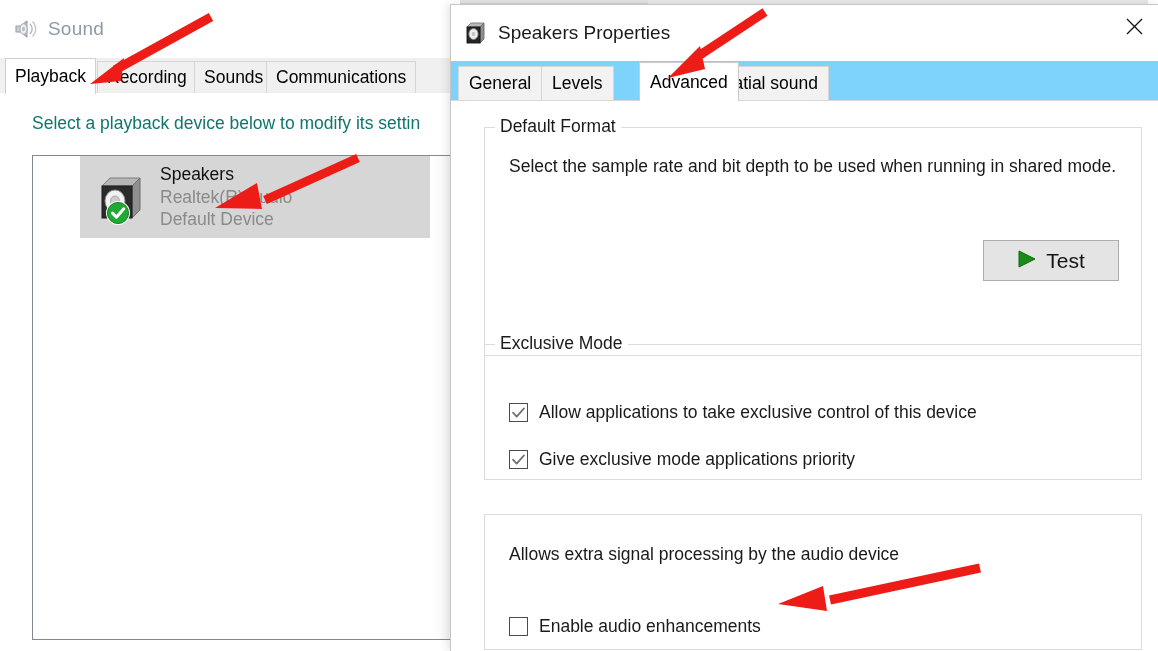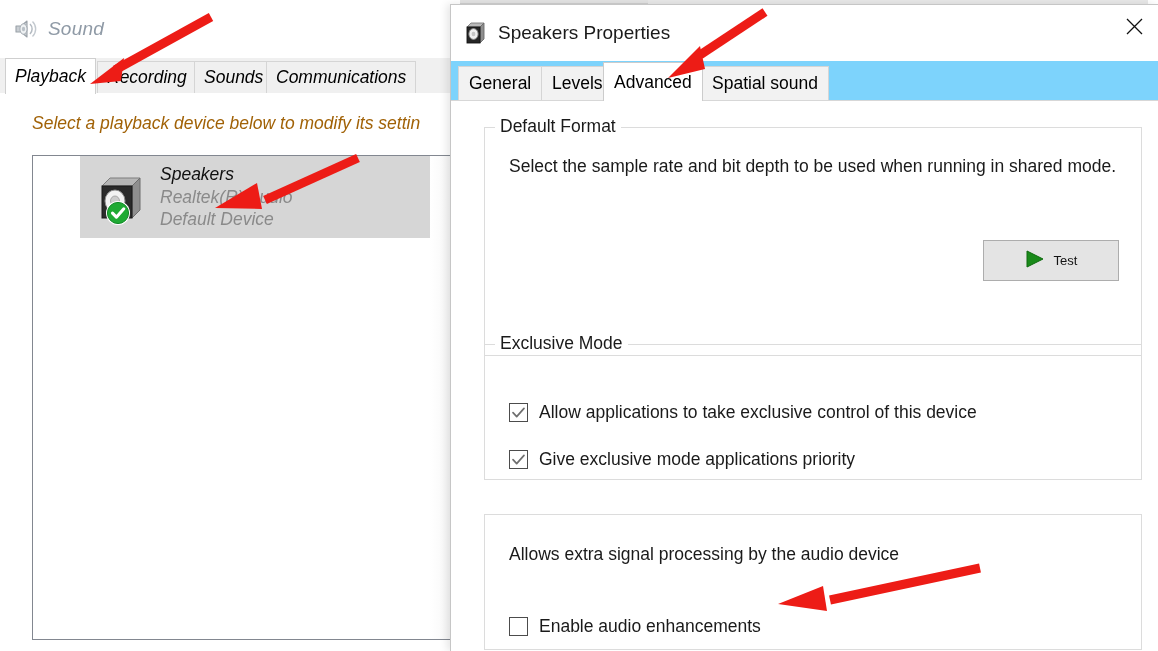--- a/index.html
+++ b/index.html
@@ -36,21 +36,20 @@
   }
 
   
   #sound-window {
     position: absolute;
     left: 0; top: 0;
     width: 460px;
     height: 651px;
     background: #ffffff;
     overflow: hidden;
-    font-style: italic;
   }
   #sound-titlebar {
     position: absolute;
     left: 0; top: 0;
     width: 460px; height: 58px;
     background: #ffffff;
     display: flex;
     align-items: center;
     padding-left: 12px;
     box-sizing: border-box;
@@ -102,21 +101,21 @@
   #sound-body {
     position: absolute;
     left: 0; top: 93px;
     width: 460px; height: 558px;
     background: #ffffff;
   }
   .sound-instr {
     position: absolute;
     left: 32px; top: 20px;
     font-size: 17.5px;
-    color: #a16207;
+    color: #0f766e;
     white-space: nowrap;
   }
   #device-listbox {
     position: absolute;
     left: 32px; top: 62px;
     width: 420px; height: 485px;
     background: #ffffff;
     border: 1px solid #828790;
     border-right: none;
     box-sizing: border-box;
@@ -219,20 +218,21 @@
     color: #000000;
     padding: 0 10px;
     white-space: nowrap;
   }
   .ptab.active {
     background: #ffffff;
     top: 1px;
     height: 39px;
     border-color: #cccccc;
     z-index: 3;
+    margin-left: 36px;
   }
 
   #props-body {
     position: absolute;
     left: 0; top: 96px;
     width: 100%; height: 551px;
     background: #ffffff;
   }
 
   
@@ -288,21 +288,21 @@
     position: absolute;
     left: 498px; top: 112px;
     width: 136px; height: 41px;
     background: #e4e4e4;
     border: 1px solid #adadad;
     box-sizing: border-box;
     display: flex;
     align-items: center;
     justify-content: center;
     gap: 9px;
-    font-size: 13px;
+    font-size: 21px;
     color: #141414;
     cursor: pointer;
   }
 
   
   .cb-row {
     position: absolute;
     display: flex;
     align-items: center;
     cursor: pointer;

